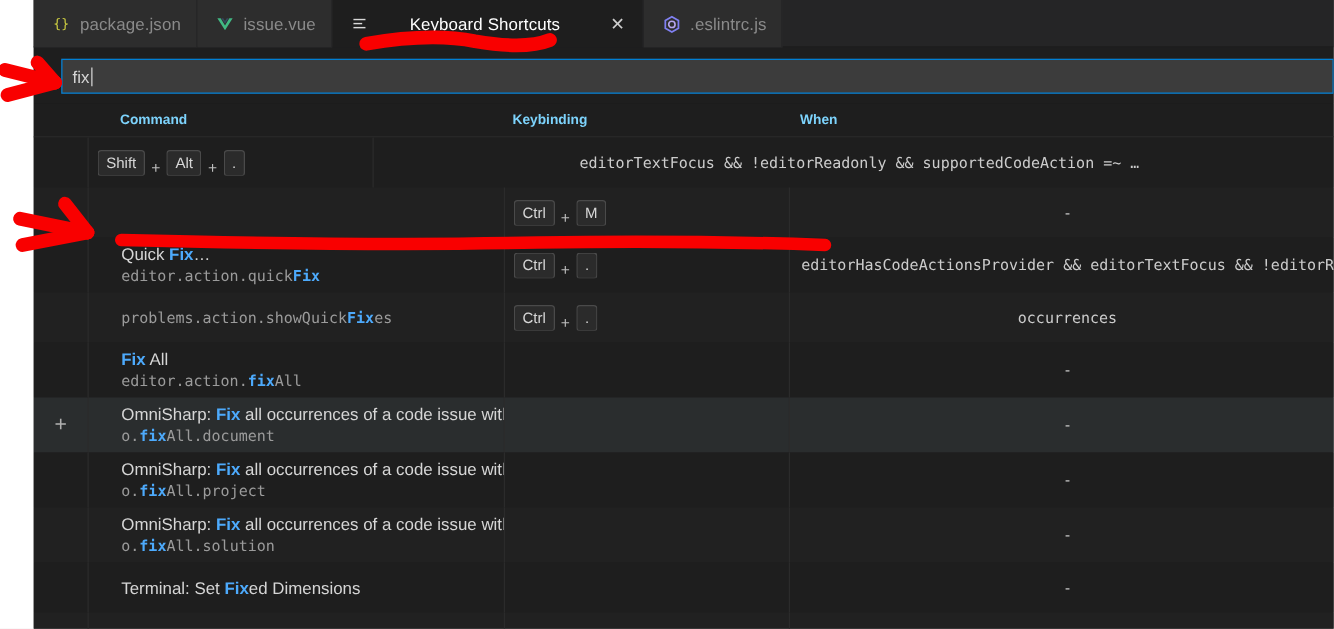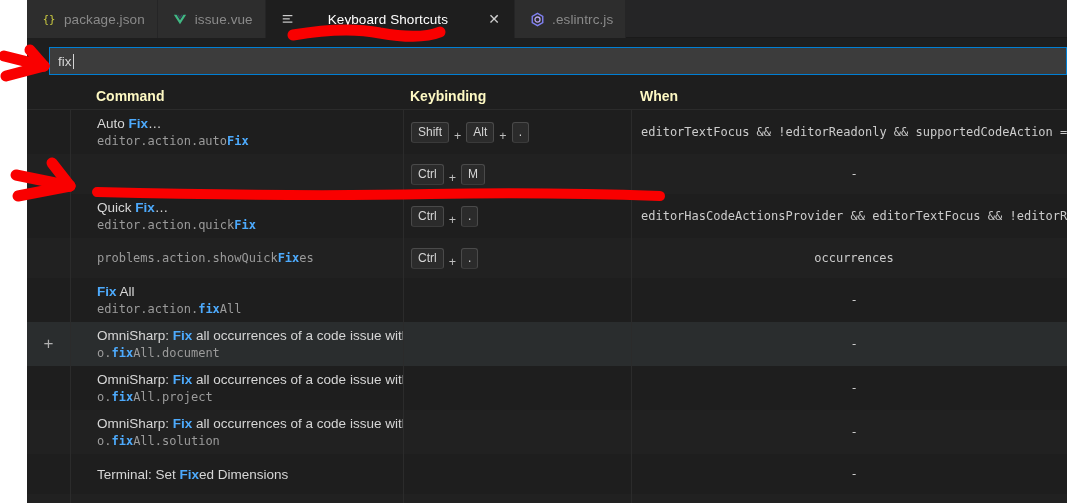--- a/index.html
+++ b/index.html
@@ -89,23 +89,23 @@
   }
 
   
   .kbtable { width: 100%; }
   .thead {
     display: flex;
     height: 27px;
     align-items: center;
     background: #1e1e1e;
     border-bottom: 1px solid #2b2b2b;
-    font-size: 14px;
+    font-size: 11px;
     font-weight: bold;
-    color: #fef9c3;
+    color: #7dd3fc;
   }
   .gutter { flex: 0 0 43px; }
   .col-cmd { flex: 0 0 333px; padding-left: 26px; }
   .col-key { flex: 0 0 228px; padding-left: 7px; }
   .col-when { flex: 1 1 auto; padding-left: 9px; overflow: hidden; }
 
   .rows { }
   .row {
     display: flex;
     align-items: stretch;
@@ -241,24 +241,20 @@
     <div class="kbtable">
       <div class="thead">
         <div class="gutter"></div>
         <div class="col-cmd">Command</div>
         <div class="col-key">Keybinding</div>
         <div class="col-when">When</div>
       </div>
       <div class="rows" id="rows-container">
           <div class="row odd">
             <div class="gutter"></div>
-            <div class="cell col-cmd">
-              <div class="cmd-title">Auto <span class="hl">Fix</span>…</div>
-              <div class="cmd-id">editor.action.auto<span class="hl">Fix</span></div>
-            </div>
             <div class="cell col-key">
               <div class="keys">
                 <span class="kcap">Shift</span>
                 <span class="kplus">+</span>
                 <span class="kcap">Alt</span>
                 <span class="kplus">+</span>
                 <span class="kcap">.</span>
               </div>
             </div>
             <div class="cell col-when">

